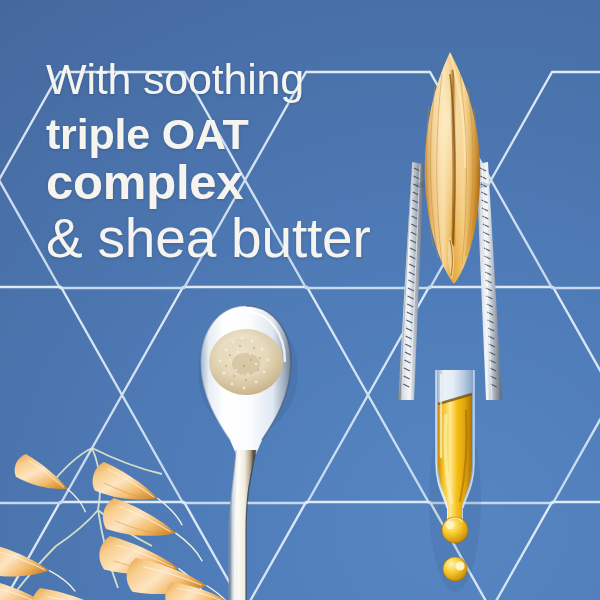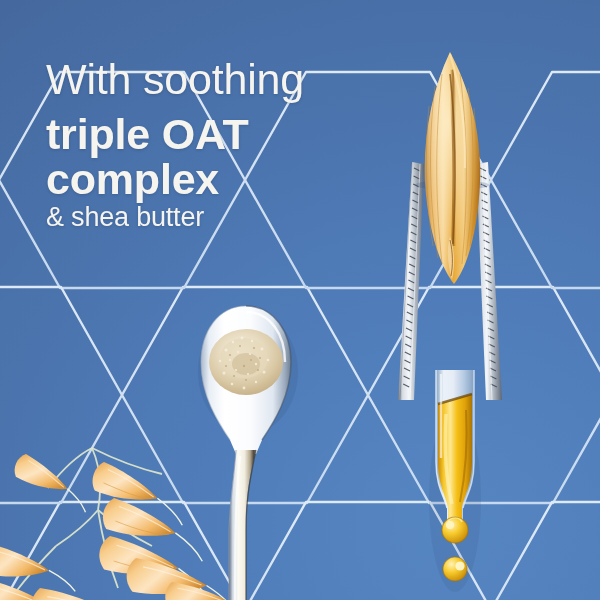--- a/index.html
+++ b/index.html
@@ -27,22 +27,22 @@
     left:46px; top:58px;
     z-index:9;
     line-height:1.02;
     letter-spacing:-0.2px;
     color:#f6f4ef;
     text-shadow:0 1px 3px rgba(24,46,80,0.25);
   }
   .headline .ln { display:block; white-space:nowrap; }
   .ln1 { font-size:43px; font-weight:400; }
   .ln2 { font-size:43px; font-weight:700; margin-top:11px; }
-  .ln3 { font-size:43px; font-weight:700; margin-top:1px; }
-  .ln4 { font-size:27px; font-weight:400; margin-top:2px; }
+  .ln3 { font-size:49px; font-weight:700; margin-top:1px; }
+  .ln4 { font-size:55px; font-weight:400; margin-top:2px; }
 
   
   .obj { position:absolute; }
 
   
   #spoon { left:186px; top:300px; width:120px; height:300px; z-index:6; }
 
   
   #tweezers { left:370px; top:40px; width:170px; height:370px; z-index:6; }
 

